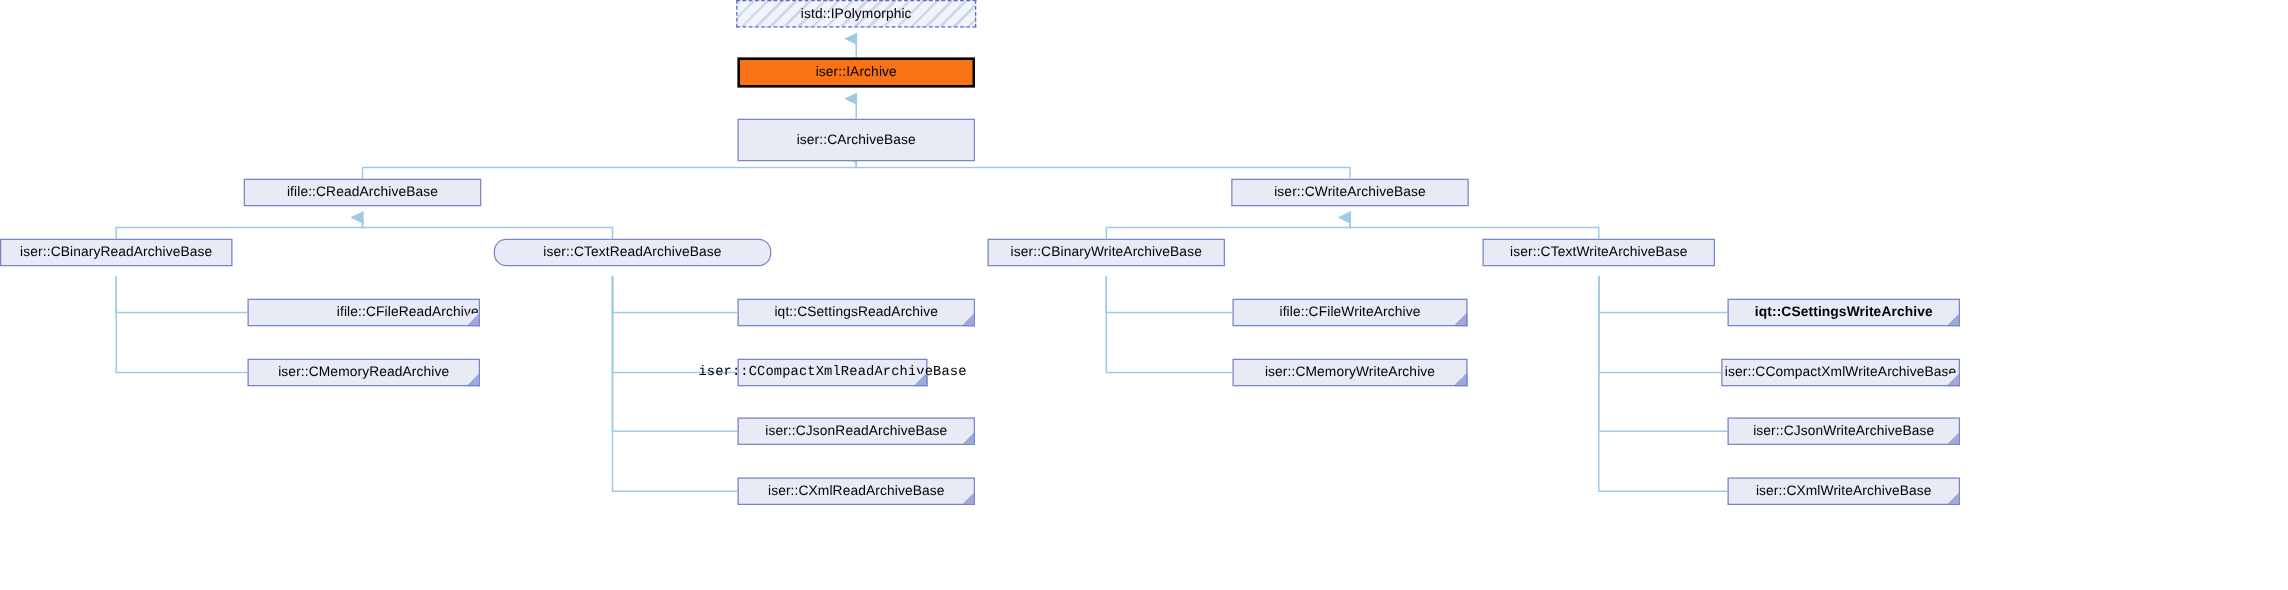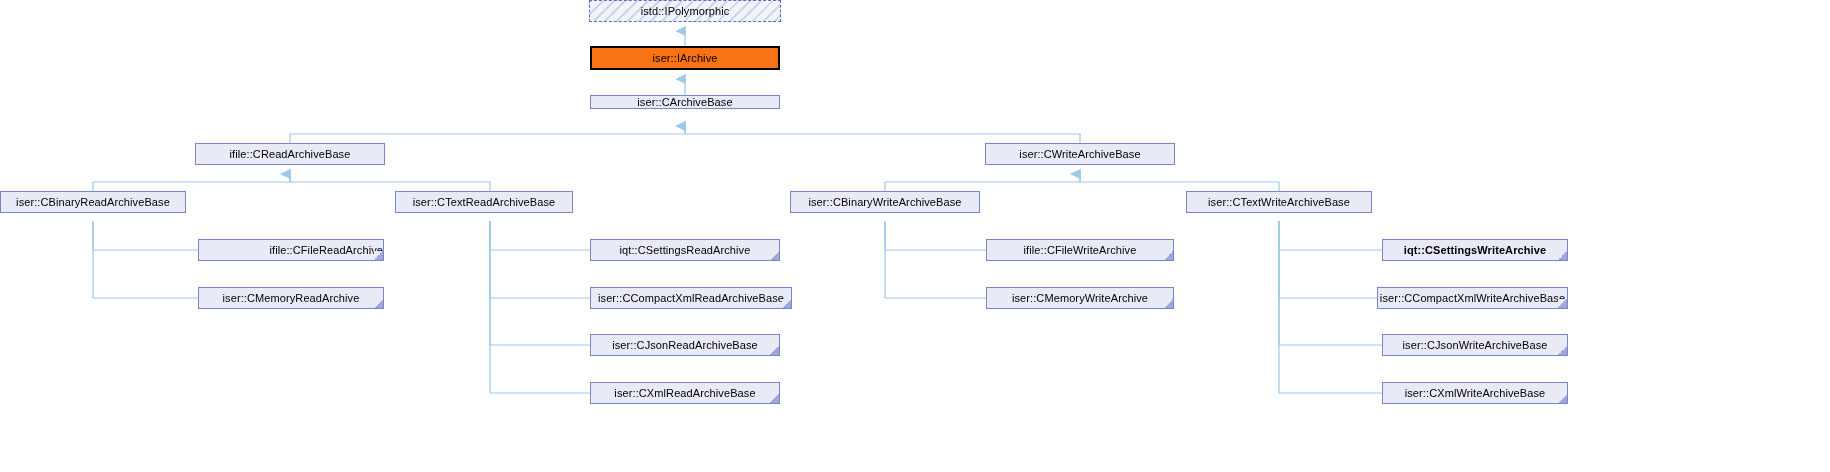--- a/index.html
+++ b/index.html
@@ -66,51 +66,51 @@
         <path d="M1279,221 L1279,393 L1382,393"></path>
       </g>
   </svg>
   <div id="node-layer">
       <div class="node abstract" style="left: 589px; top: 0px; width: 192px; height: 22px;">
         <span class="lbl">istd::IPolymorphic</span>
       </div>
       <div class="node iface" style="left: 590px; top: 46px; width: 190px; height: 24px;">
         <span class="lbl">iser::IArchive</span>
       </div>
-      <div class="node cls" style="left: 590px; top: 95px; width: 190px; height: 14px;">
+      <div class="node cls" style="left: 590px; top: 95px; width: 190px; height: 34px;">
         <span class="lbl">iser::CArchiveBase</span>
       </div>
       <div class="node cls" style="left: 195px; top: 143px; width: 190px; height: 22px;">
         <span class="lbl">ifile::CReadArchiveBase</span>
       </div>
       <div class="node cls" style="left: 985px; top: 143px; width: 190px; height: 22px;">
         <span class="lbl">iser::CWriteArchiveBase</span>
       </div>
       <div class="node cls" style="left: 0px; top: 191px; width: 186px; height: 22px;">
         <span class="lbl">iser::CBinaryReadArchiveBase</span>
       </div>
-      <div class="node cls" style="left: 395px; top: 191px; width: 178px; height: 22px;">
+      <div class="node cls" style="left: 395px; top: 191px; width: 222px; height: 22px; border-radius: 10px;">
         <span class="lbl">iser::CTextReadArchiveBase</span>
       </div>
       <div class="node cls" style="left: 790px; top: 191px; width: 190px; height: 22px;">
         <span class="lbl">iser::CBinaryWriteArchiveBase</span>
       </div>
       <div class="node cls" style="left: 1186px; top: 191px; width: 186px; height: 22px;">
         <span class="lbl">iser::CTextWriteArchiveBase</span>
       </div>
       <div class="node cls leaf" style="left: 198px; top: 239px; width: 186px; height: 22px; justify-content: flex-end;">
         <span class="lbl">ifile::CFileReadArchive</span>
       </div>
       <div class="node cls leaf" style="left: 198px; top: 287px; width: 186px; height: 22px;">
         <span class="lbl">iser::CMemoryReadArchive</span>
       </div>
       <div class="node cls leaf" style="left: 590px; top: 239px; width: 190px; height: 22px;">
         <span class="lbl">iqt::CSettingsReadArchive</span>
       </div>
-      <div class="node cls leaf" style="left: 590px; top: 287px; width: 202px; height: 22px;">
+      <div class="node cls leaf" style="left: 590px; top: 287px; width: 152px; height: 22px; font-family: Liberation Mono, monospace;">
         <span class="lbl">iser::CCompactXmlReadArchiveBase</span>
       </div>
       <div class="node cls leaf" style="left: 590px; top: 334px; width: 190px; height: 22px;">
         <span class="lbl">iser::CJsonReadArchiveBase</span>
       </div>
       <div class="node cls leaf" style="left: 590px; top: 382px; width: 190px; height: 22px;">
         <span class="lbl">iser::CXmlReadArchiveBase</span>
       </div>
       <div class="node cls leaf" style="left: 986px; top: 239px; width: 188px; height: 22px;">
         <span class="lbl">ifile::CFileWriteArchive</span>

